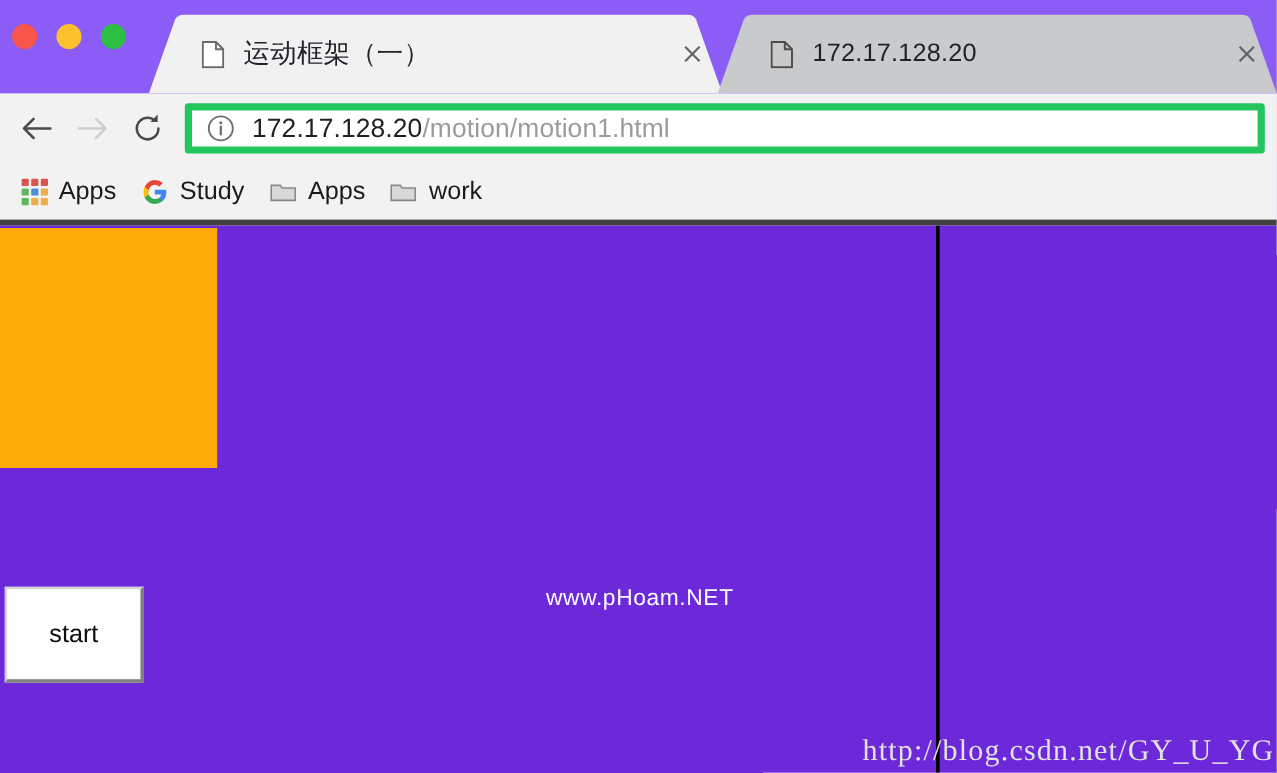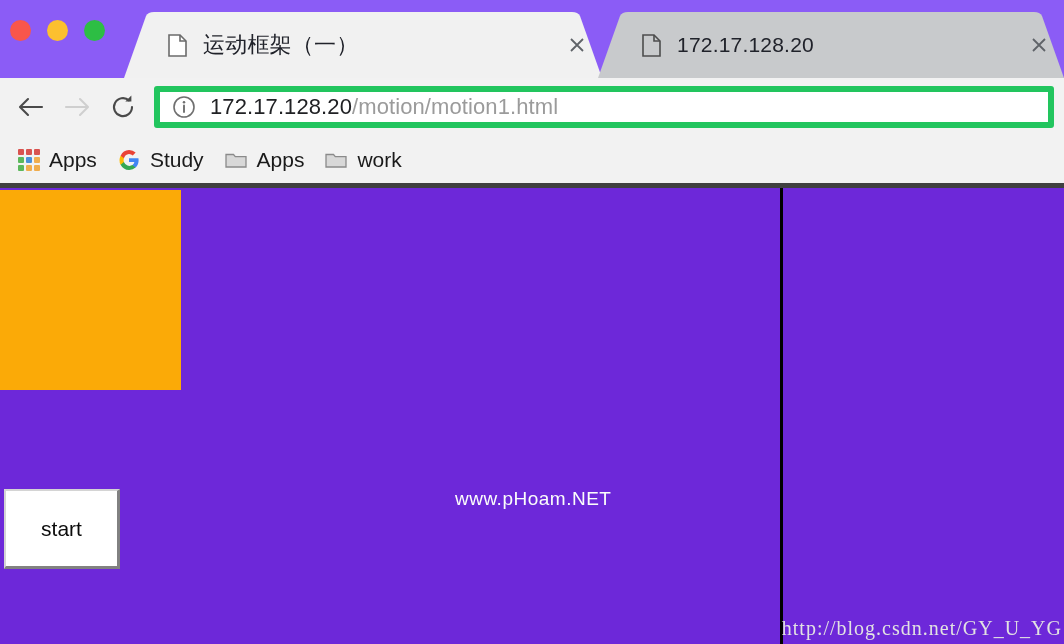--- a/index.html
+++ b/index.html
@@ -224,21 +224,21 @@
     font-size: 19px;
     color: #fbfdfb;
     letter-spacing: .5px;
     white-space: nowrap;
     font-family: "Liberation Sans", sans-serif;
   }
   #blog-watermark {
     position: absolute;
     right: 2px;
     bottom: 4px;
-    font-size: 20px;
+    font-size: 25px;
     color: #e2e2e2;
     white-space: nowrap;
     letter-spacing: 1px;
     font-family: "Liberation Serif", serif;
   }
 </style>
 </head>
 <body>
 
 <div id="browser">

